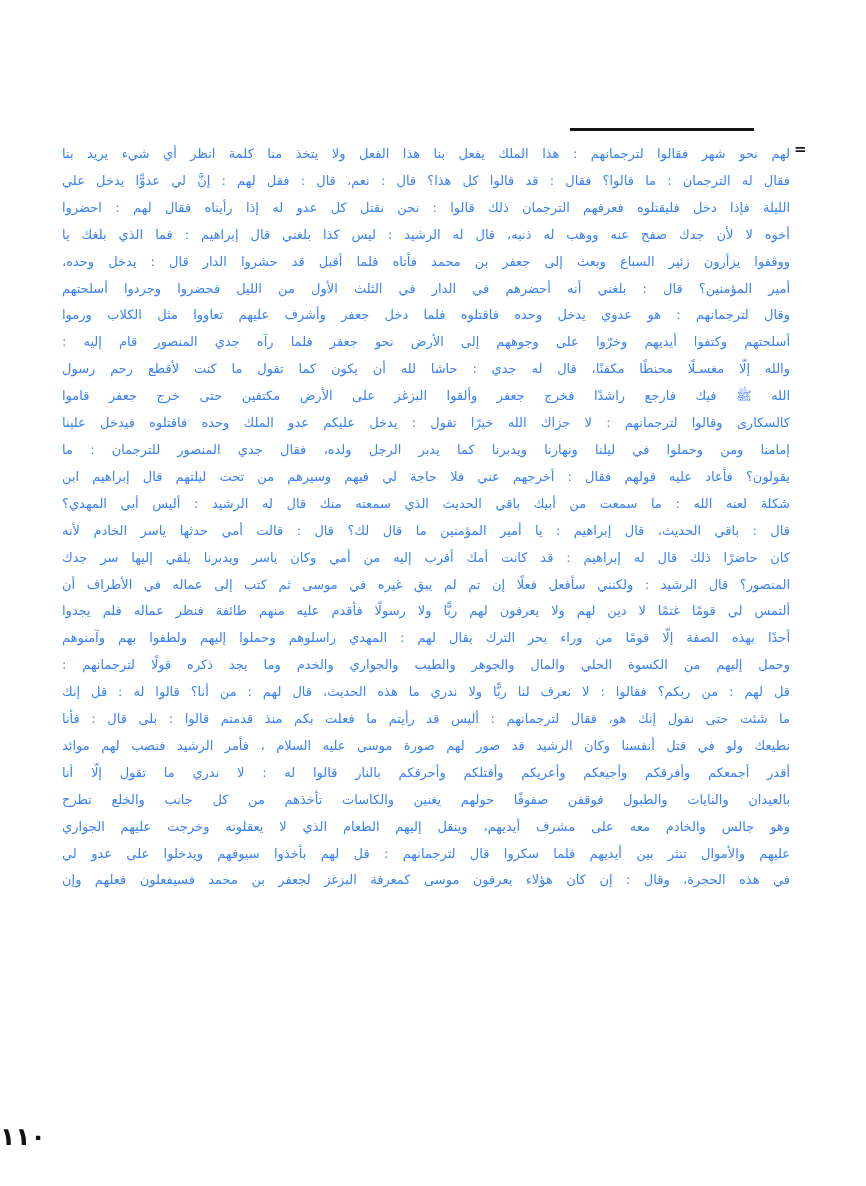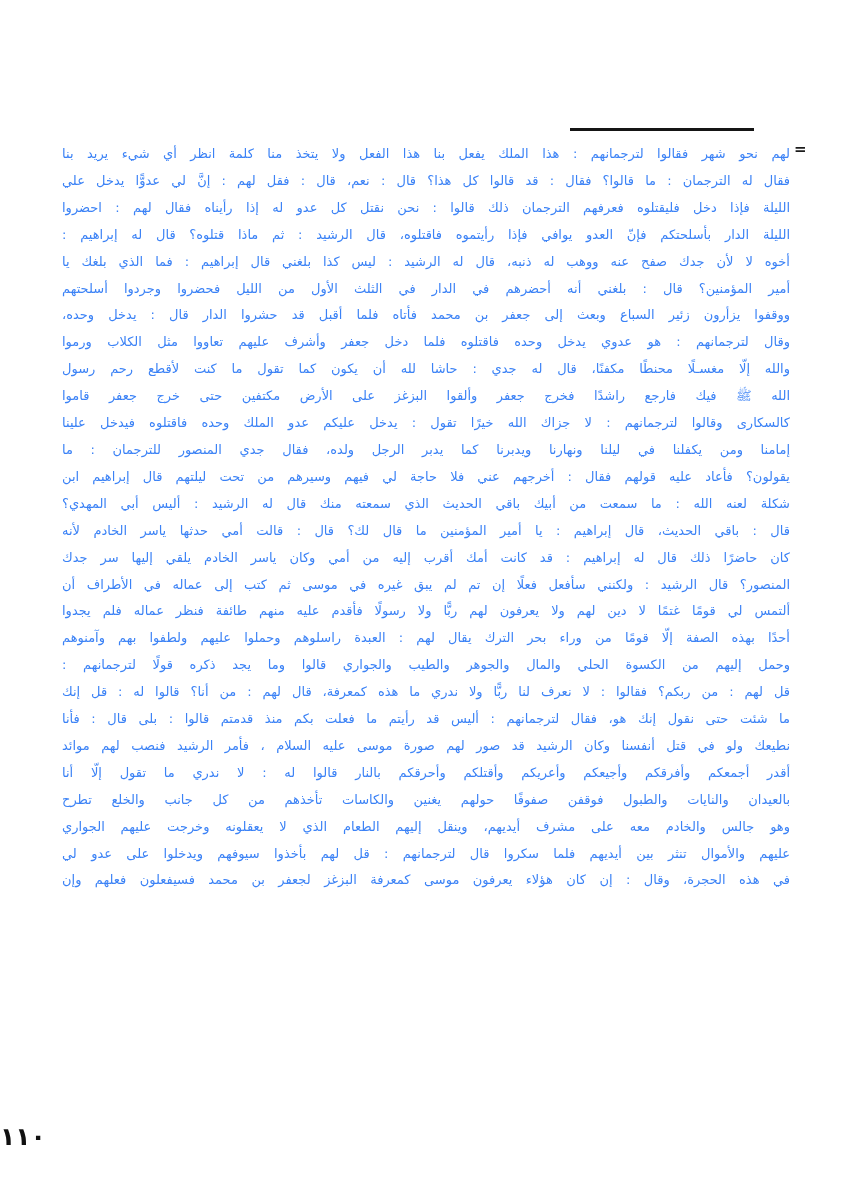--- a/index.html
+++ b/index.html
@@ -66,38 +66,38 @@
 <div class="page">
 
   <div class="footnote-rule"></div>
 
   <div class="margin-mark-top">=</div>
 
   <div class="text-block" dir="rtl">
     <div class="text-line">لهم نحو شهر فقالوا لترجمانهم : هذا الملك يفعل بنا هذا الفعل ولا يتخذ منا كلمة انظر أي شيء يريد بنا</div>
     <div class="text-line">فقال له الترجمان : ما قالوا؟ فقال : قد قالوا كل هذا؟ قال : نعم، قال : فقل لهم : إنَّ لي عدوًّا يدخل علي</div>
     <div class="text-line">الليلة فإذا دخل فليقتلوه فعرفهم الترجمان ذلك قالوا : نحن نقتل كل عدو له إذا رأيناه فقال لهم : احضروا</div>
-    <div class="text-line">الليلة الدار بأسلحتكم فإنّ العدو يوافي فإذا رأيتموه فاقتلوه، قال الرشيد : ثم ماذا قتلوه؟ قال له إبراهيم :</div>
     <div class="text-line">أخوه لا لأن جدك صفح عنه ووهب له ذنبه، قال له الرشيد : ليس كذا بلغني قال إبراهيم : فما الذي بلغك يا</div>
+    <div class="text-line">ووقفوا يزأرون زئير السباع وبعث إلى جعفر بن محمد فأتاه فلما أقبل قد حشروا الدار قال : يدخل وحده،</div>
     <div class="text-line">أمير المؤمنين؟ قال : بلغني أنه أحضرهم في الدار في الثلث الأول من الليل فحضروا وجردوا أسلحتهم</div>
-    <div class="text-line">ووقفوا يزأرون زئير السباع وبعث إلى جعفر بن محمد فأتاه فلما أقبل قد حشروا الدار قال : يدخل وحده،</div>
     <div class="text-line">وقال لترجمانهم : هو عدوي يدخل وحده فاقتلوه فلما دخل جعفر وأشرف عليهم تعاووا مثل الكلاب ورموا</div>
+    <div class="text-line">أسلحتهم وكتفوا أيديهم وخرّوا على وجوههم إلى الأرض نحو جعفر فلما رآه جدي المنصور قام إليه :</div>
     <div class="text-line">والله إلّا مغسـلًا محنطًا مكفنًا، قال له جدي : حاشا لله أن يكون كما تقول ما كنت لأقطع رحم رسول</div>
     <div class="text-line">الله ﷺ فيك فارجع راشدًا فخرج جعفر وألقوا البزغز على الأرض مكتفين حتى خرج جعفر قاموا</div>
     <div class="text-line">كالسكارى وقالوا لترجمانهم : لا جزاك الله خيرًا تقول : يدخل عليكم عدو الملك وحده فاقتلوه فيدخل علينا</div>
-    <div class="text-line">إمامنا ومن يكفلنا في ليلنا ونهارنا ويدبرنا كما يدبر الرجل ولده، فقال جدي المنصور للترجمان : ما</div>
+    <div class="text-line">إمامنا ومن وحملوا في ليلنا ونهارنا ويدبرنا كما يدبر الرجل ولده، فقال جدي المنصور للترجمان : ما</div>
     <div class="text-line">يقولون؟ فأعاد عليه قولهم فقال : أخرجهم عني فلا حاجة لي فيهم وسيرهم من تحت ليلتهم قال إبراهيم ابن</div>
     <div class="text-line">شكلة لعنه الله : ما سمعت من أبيك باقي الحديث الذي سمعته منك قال له الرشيد : أليس أبي المهدي؟</div>
     <div class="text-line">قال : باقي الحديث، قال إبراهيم : يا أمير المؤمنين ما قال لك؟ قال : قالت أمي حدثها ياسر الخادم لأنه</div>
-    <div class="text-line">كان حاضرًا ذلك قال له إبراهيم : قد كانت أمك أقرب إليه من أمي وكان ياسر الخادم يلقي إليها سر جدك</div>
+    <div class="text-line">كان حاضرًا ذلك قال له إبراهيم : قد كانت أمك أقرب إليه من أمي وكان ياسر ويدبرنا يلقي إليها سر جدك</div>
     <div class="text-line">المنصور؟ قال الرشيد : ولكنني سأفعل فعلًا إن تم لم يبق غيره في موسى ثم كتب إلى عماله في الأطراف أن</div>
     <div class="text-line">ألتمس لي قومًا غتمًا لا دين لهم ولا يعرفون لهم ربًّا ولا رسولًا فأقدم عليه منهم طائفة فنظر عماله فلم يجدوا</div>
-    <div class="text-line">أحدًا بهذه الصفة إلّا قومًا من وراء بحر الترك يقال لهم : العبدة راسلوهم وحملوا عليهم ولطفوا بهم وآمنوهم</div>
-    <div class="text-line">وحمل إليهم من الكسوة الحلي والمال والجوهر والطيب والجواري قالوا وما يجد ذكره قولًا لترجمانهم :</div>
-    <div class="text-line">قل لهم : من ربكم؟ فقالوا : لا نعرف لنا ربًّا ولا ندري ما هذه كمعرفة، قال لهم : من أنا؟ قالوا له : قل إنك</div>
+    <div class="text-line">أحدًا بهذه الصفة إلّا قومًا من وراء بحر الترك يقال لهم : المهدي راسلوهم وحملوا إليهم ولطفوا بهم وآمنوهم</div>
+    <div class="text-line">وحمل إليهم من الكسوة الحلي والمال والجوهر والطيب والجواري والخدم وما يجد ذكره قولًا لترجمانهم :</div>
+    <div class="text-line">قل لهم : من ربكم؟ فقالوا : لا نعرف لنا ربًّا ولا ندري ما هذه الحديث، قال لهم : من أنا؟ قالوا له : قل إنك</div>
     <div class="text-line">ما شئت حتى نقول إنك هو، فقال لترجمانهم : أليس قد رأيتم ما فعلت بكم منذ قدمتم قالوا : بلى قال : فأنا</div>
     <div class="text-line">نطيعك ولو في قتل أنفسنا وكان الرشيد قد صور لهم صورة موسى عليه السلام ، فأمر الرشيد فنصب لهم موائد</div>
     <div class="text-line">أقدر أجمعكم وأفرقكم وأجيعكم وأعريكم وأقتلكم وأحرقكم بالنار قالوا له : لا ندري ما تقول إلّا أنا</div>
     <div class="text-line">بالعيدان والنايات والطبول فوقفن صفوفًا حولهم يغنين والكاسات تأخذهم من كل جانب والخلع تطرح</div>
     <div class="text-line">وهو جالس والخادم معه على مشرف أيديهم، وينقل إليهم الطعام الذي لا يعقلونه وخرجت عليهم الجواري</div>
     <div class="text-line">عليهم والأموال تنثر بين أيديهم فلما سكروا قال لترجمانهم : قل لهم بأخذوا سيوفهم ويدخلوا على عدو لي</div>
     <div class="text-line">في هذه الحجرة، وقال : إن كان هؤلاء يعرفون موسى كمعرفة البزغز لجعفر بن محمد فسيفعلون فعلهم وإن</div>
 
   </div>
 

